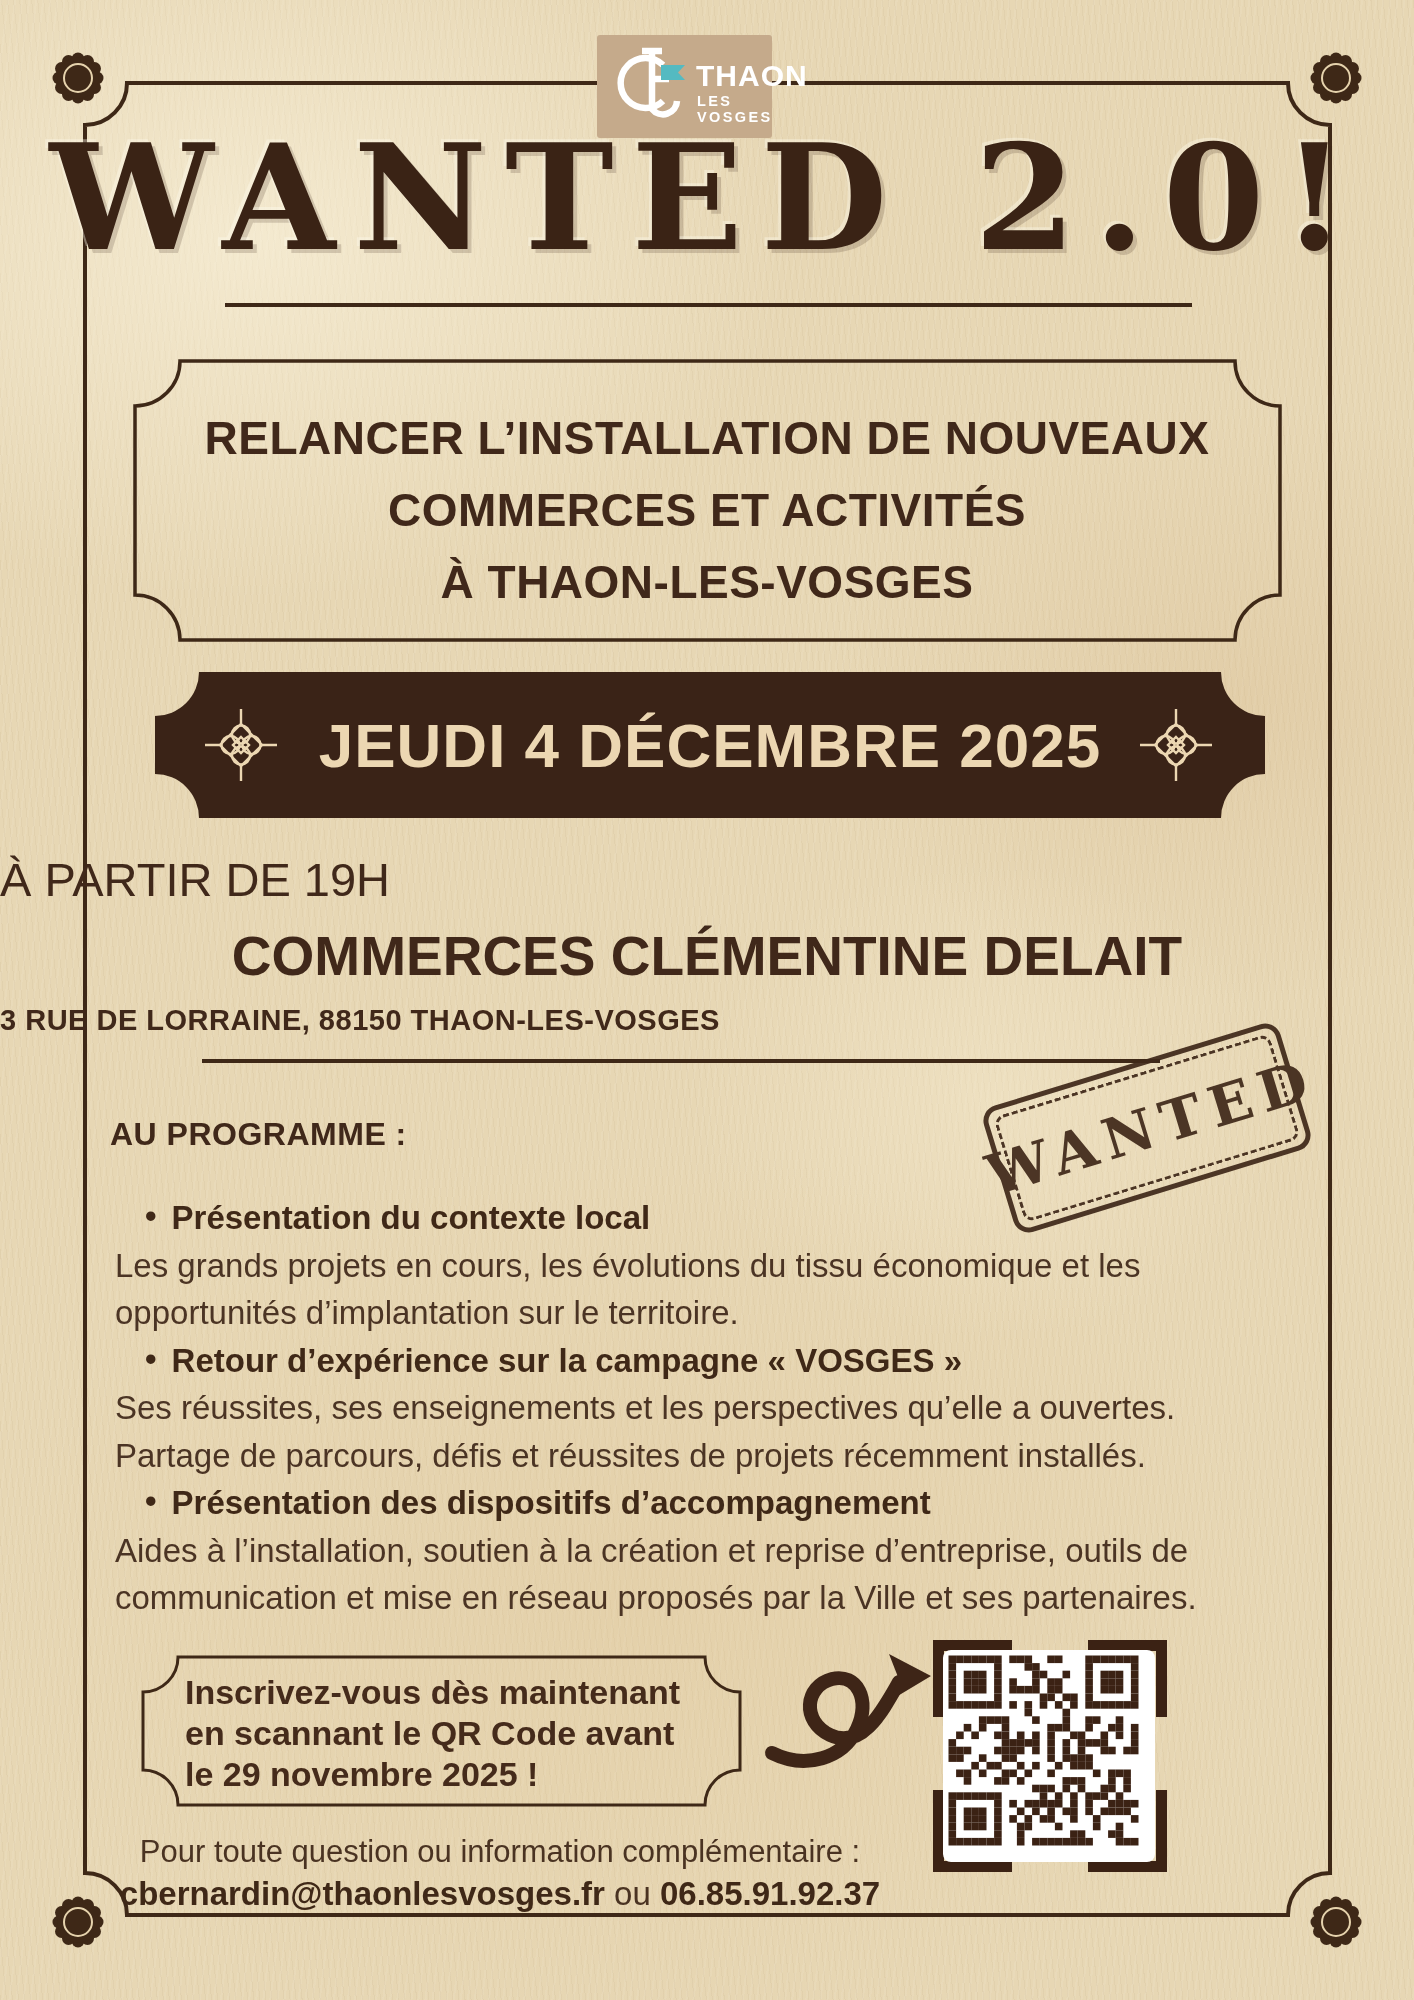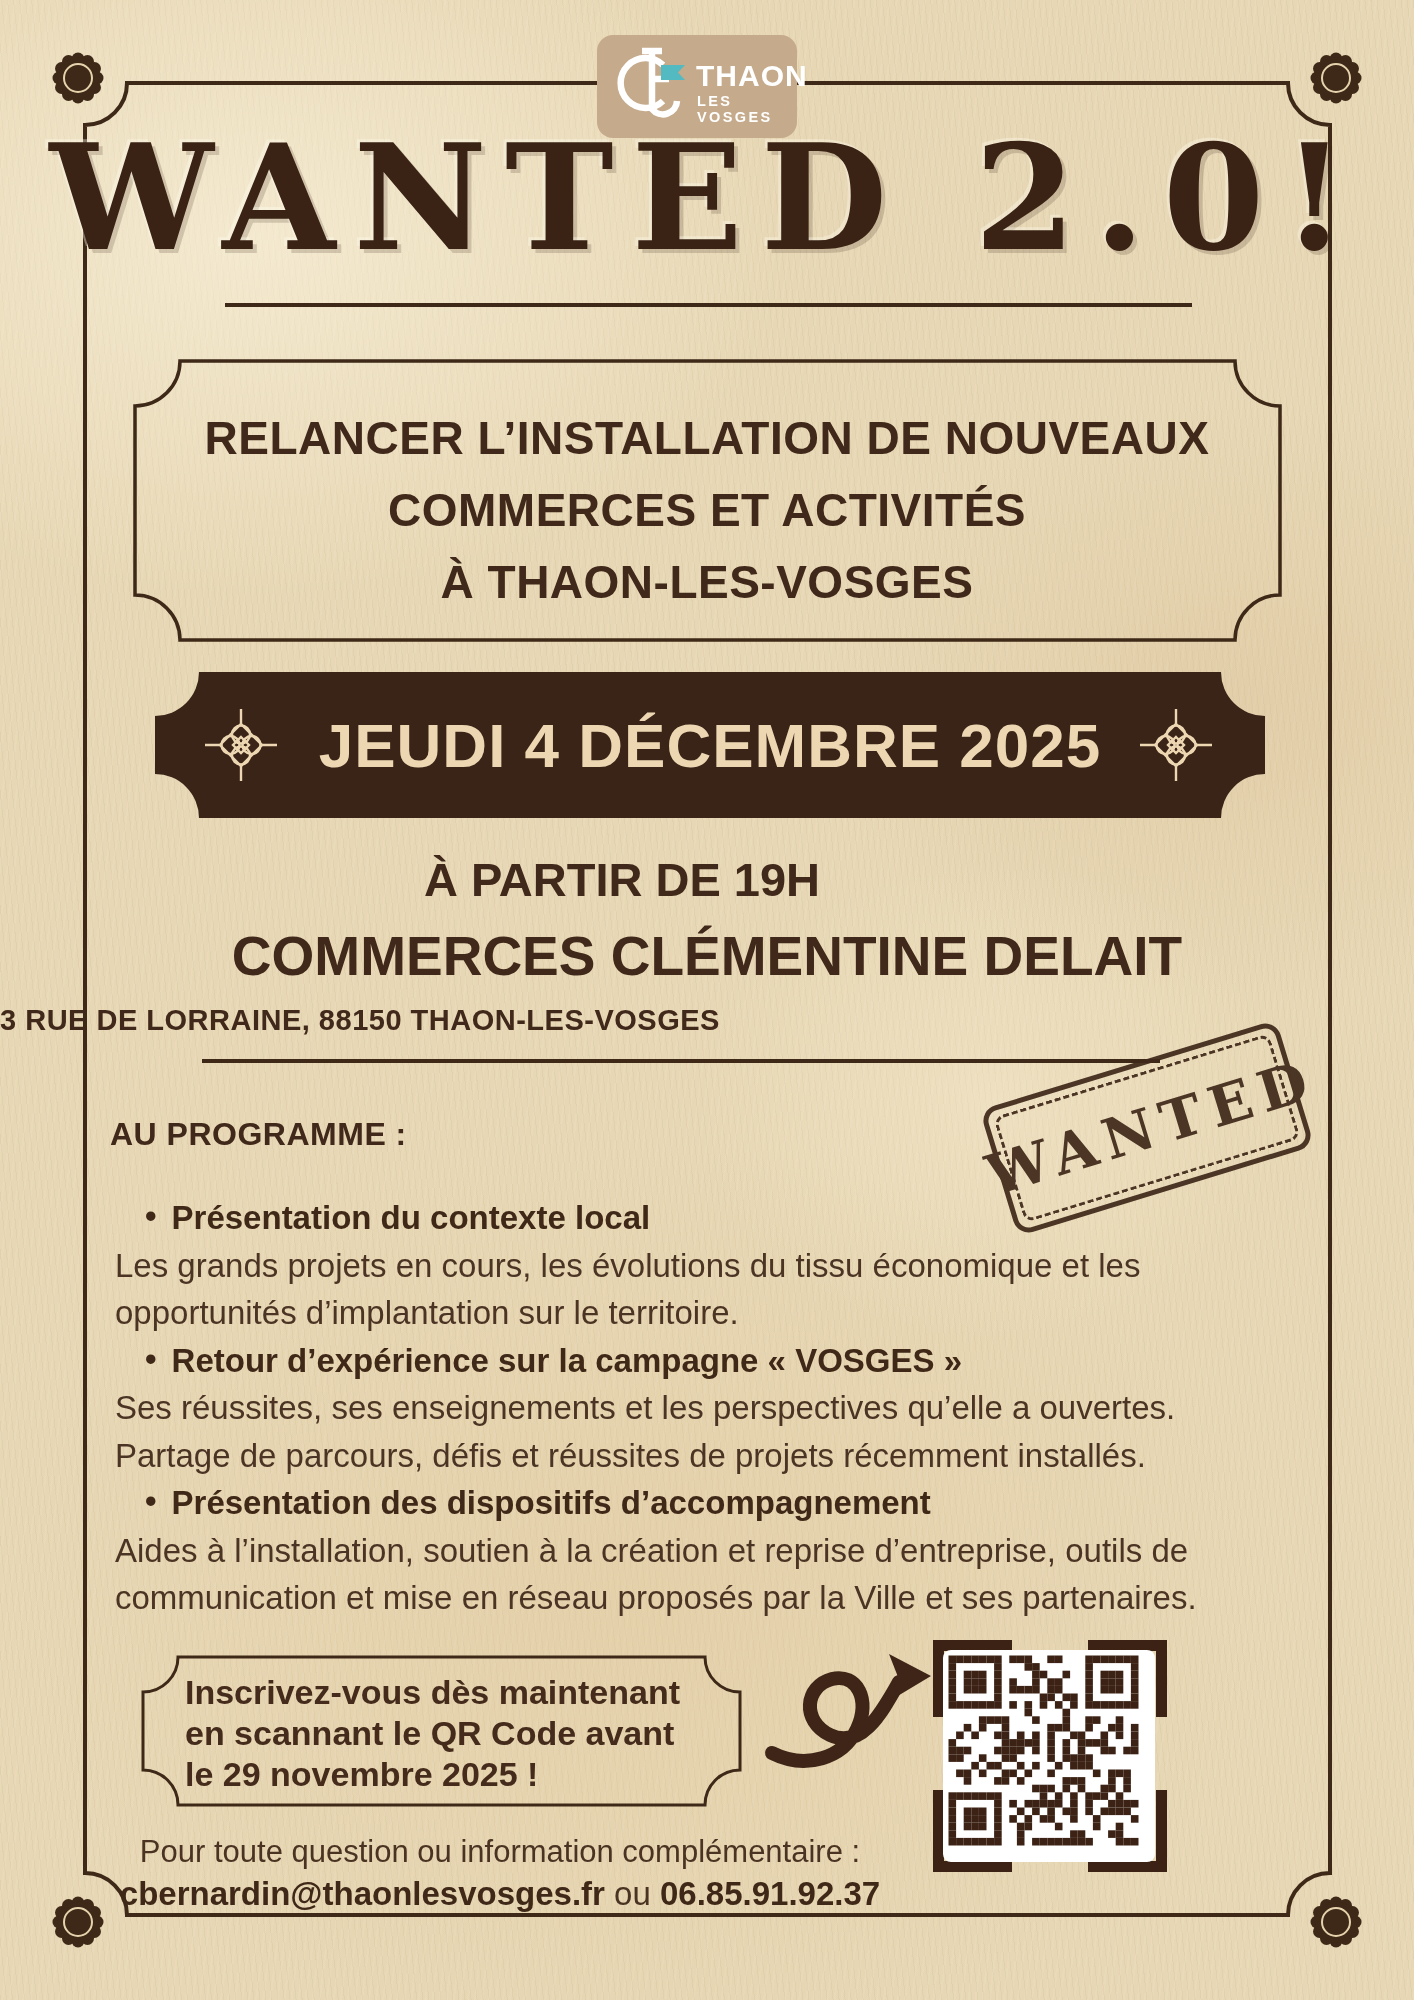--- a/index.html
+++ b/index.html
@@ -16,40 +16,40 @@
       radial-gradient(ellipse 1000px 700px at 45% 80%, rgba(222,196,150,.35), transparent 65%),
       radial-gradient(ellipse 500px 400px at 70% 55%, rgba(250,240,214,.35), transparent 60%),
       repeating-linear-gradient(97deg, rgba(255,255,255,.07) 0 2px, transparent 2px 7px),
       repeating-linear-gradient(84deg, rgba(120,90,50,.05) 0 1px, transparent 1px 6px);
   }
   .abs{position:absolute;}
   svg.decor{position:absolute;left:0;top:0;z-index:1;}
   .txt{position:absolute;z-index:3;color:#40281a;}
 
   
-  .logo-box{left:597px;top:35px;width:200px;height:103px;background:#c5aa8b;border-radius:16px;z-index:4;}
+  .logo-box{left:597px;top:35px;width:175px;height:103px;background:#c5aa8b;border-radius:3px;z-index:4;}
   .logo-name{position:absolute;left:99px;top:24px;font-weight:bold;font-size:30px;color:#fff;letter-spacing:1px;}
   .logo-sub{position:absolute;left:100px;top:58px;font-weight:bold;font-size:14.5px;color:#fff;letter-spacing:2.4px;}
 
   
   .main-title{
     left:0;top:112px;width:1414px;text-align:center;white-space:nowrap;
     font-family:"DejaVu Serif",serif;font-weight:bold;font-size:146px;
     letter-spacing:18px;color:#3a2315;
     text-shadow:-3px -3px 0 rgba(255,252,240,.38), 4px 4px 0 rgba(58,35,21,.18);
   }
 
   
   .headline{left:157px;top:402px;width:1100px;text-align:center;font-weight:bold;font-size:46px;line-height:72px;letter-spacing:.5px;}
 
   
   .banner-text{left:155px;top:672px;width:1110px;height:146px;display:flex;align-items:center;justify-content:center;
     font-weight:bold;font-size:62px;letter-spacing:1px;color:#ecd7b2;white-space:nowrap;}
 
-  .event-time{left:0;top:852px;width:1244px;text-align:center;font-weight:bold;font-size:47px;}
+  .event-time{left:0;top:852px;width:1244px;text-align:left;font-weight:normal;font-size:47px;}
   .event-venue{left:0;top:924px;width:1414px;text-align:center;font-weight:bold;font-size:55px;}
   .event-address{left:0;top:1004px;width:1414px;text-align:left;font-weight:bold;font-size:29px;letter-spacing:.5px;}
 
   .program-heading{left:110px;top:1116px;font-weight:bold;font-size:32px;letter-spacing:.5px;}
 
   
   .stamp{
     left:992px;top:1062px;width:300px;height:122px;z-index:3;
     transform:rotate(-17deg);
     border:5px solid #40291a;border-radius:16px;

